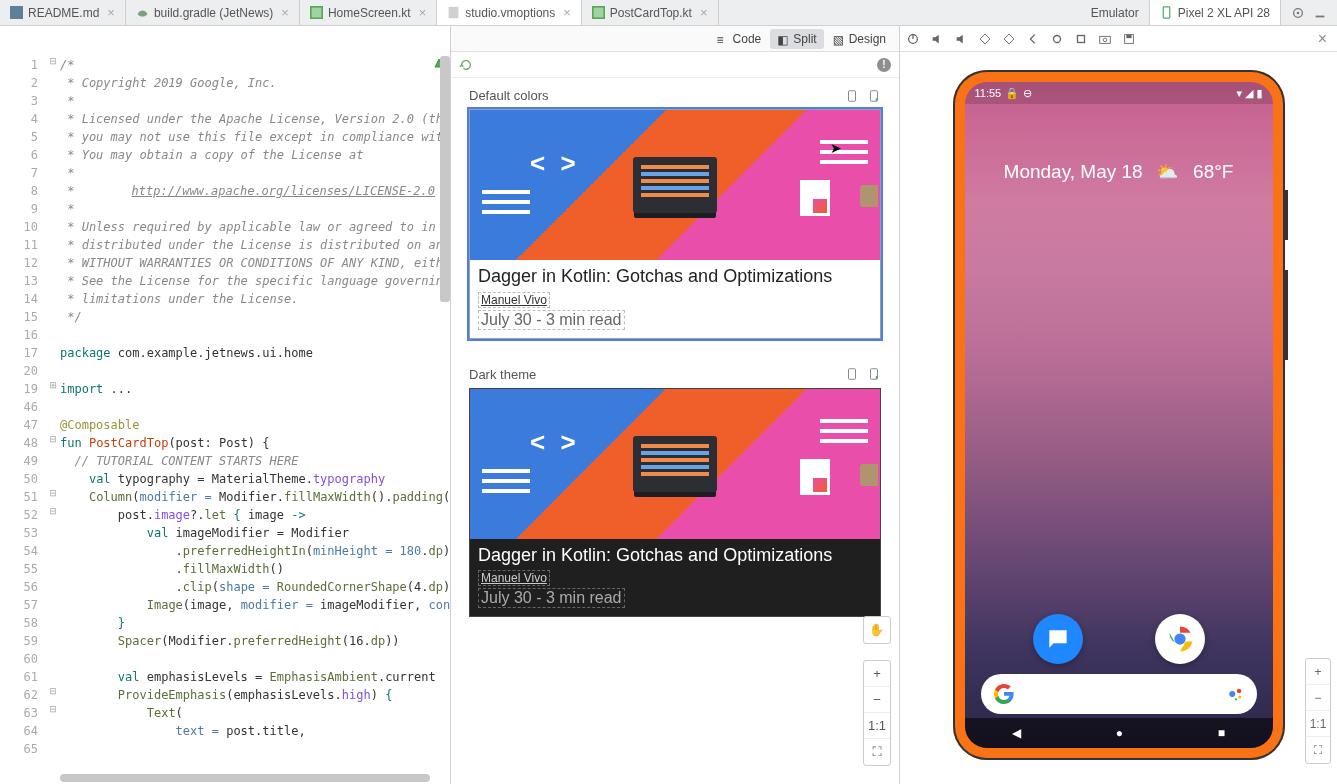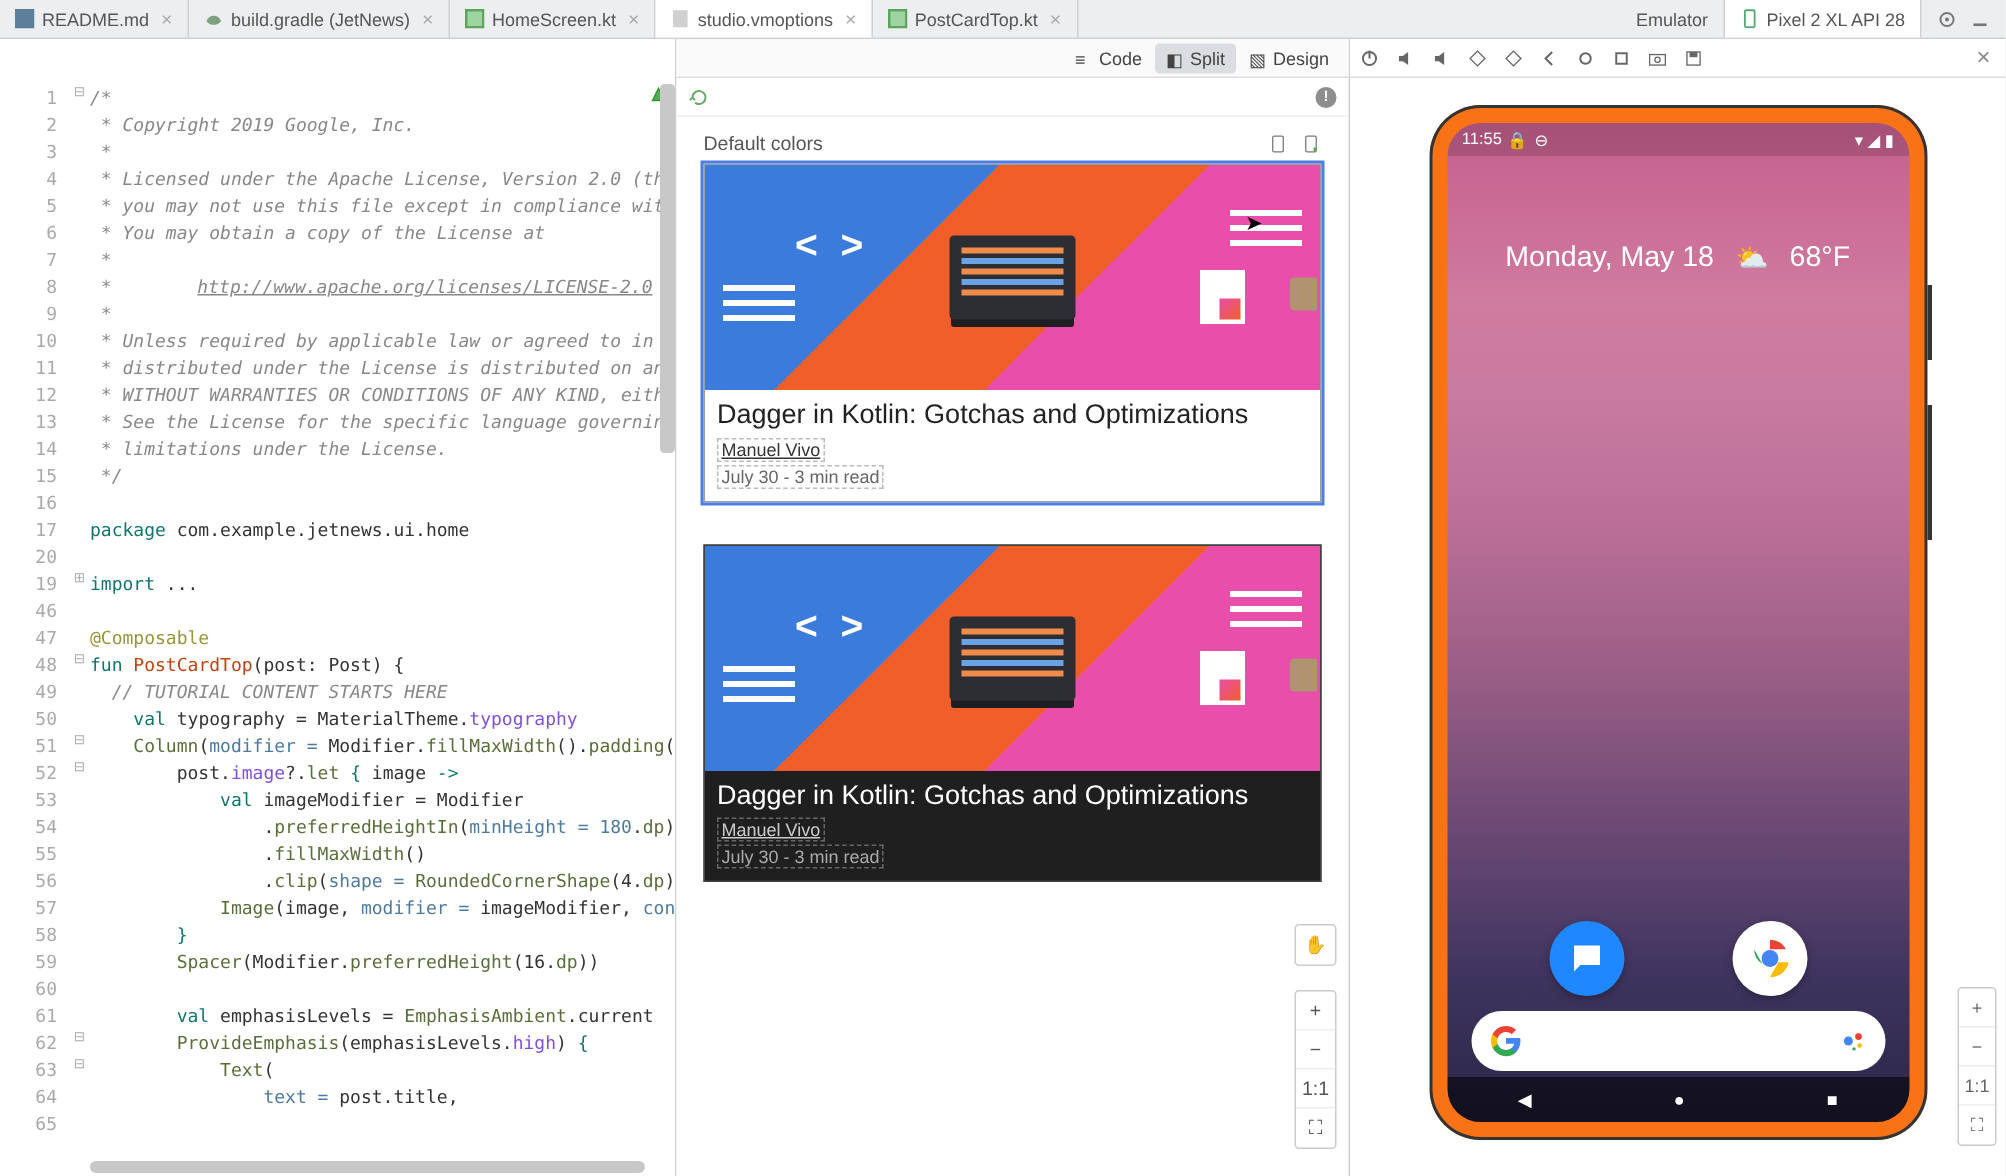--- a/index.html
+++ b/index.html
@@ -68,21 +68,21 @@
 .klogo { position:absolute; right:50px; top:70px; width:30px; height:36px; background:#fff; }
 .klogo::after{content:"";position:absolute;right:3px;bottom:3px;width:14px;height:14px;background:linear-gradient(135deg,#e94eaa,#f05f2a);}
 .bars-l{position:absolute;left:12px;top:80px;width:48px;height:4px;background:#fff;box-shadow:0 10px 0 #fff,0 20px 0 #fff;}
 .bars-r{position:absolute;right:12px;top:30px;width:48px;height:4px;background:#fff;box-shadow:0 10px 0 #fff,0 20px 0 #fff;}
 .adr{position:absolute;right:2px;top:50%;width:18px;height:22px;background:#8bc34a;opacity:.6;border-radius:3px 0 0 3px;}
 .card-body { padding:6px 8px 8px; }
 .card-title { font-size:18px; font-weight:500; line-height:1.2; color:#222;}
 .card.dark .card-title{color:#fff;}
 .card-auth { font-size:12px; margin-top:4px; border:1px dashed #bbb; display:inline-block; padding:0 2px;text-decoration:underline;}
 .card.dark .card-auth{border-color:#666; color:#ccc;}
-.card-meta { font-size:12px; color:#666; border:1px dashed #bbb; display:inline-block; padding:0 2px; margin-top:2px;}
+.card-meta { font-size:16px; color:#666; border:1px dashed #bbb; display:inline-block; padding:0 2px; margin-top:2px;}
 .card.dark .card-meta{color:#aaa;border-color:#666;}
 
 .zoomctl { position:absolute; right:8px; bottom:18px; width:28px; background:#fff; border:1px solid #ccc; border-radius:3px; display:flex; flex-direction:column; }
 .zoomctl .zb { height:26px; display:flex; align-items:center; justify-content:center; border-bottom:1px solid #eee; font-size:13px; color:#555; cursor:pointer; }
 .zoomctl .zb:last-child{border-bottom:none;}
 .handtool { position:absolute; right:8px; bottom:140px; width:28px; height:28px; border:1px solid #ccc; border-radius:3px; background:#fff; display:flex; align-items:center; justify-content:center; }
 
 
 .emu-toolbar { height:26px; display:flex; align-items:center; padding:0 6px; gap:10px; border-bottom:1px solid #ddd; }
 .emu-toolbar .ei { width:14px; height:14px; color:#666; }
@@ -336,20 +336,36 @@
               <div class="laptop"></div>
               <div class="klogo"></div>
               <div class="bars-l"></div>
               <div class="bars-r"></div>
               <div class="adr"></div>
             </div>
             <div class="card-body"><div class="card-title">Dagger in Kotlin: Gotchas and Optimizations</div><div class="card-auth">Manuel Vivo</div><br><div class="card-meta">July 30 - 3 min read</div></div>
           </div>
         </div>
         <div class="prev-section">
+          <div class="prev-hdr">
+            <span class="ttl">Dark theme</span>
+            <div class="acts">
+              <span class="ai">
+                <svg viewBox="0 0 16 16">
+                  <rect x="4" y="2" width="8" height="12" rx="1" fill="none" stroke="#7a7a7a"></rect>
+                </svg>
+              </span>
+              <span class="ai">
+                <svg viewBox="0 0 16 16">
+                  <rect x="4" y="2" width="8" height="12" rx="1" fill="none" stroke="#7a7a7a"></rect>
+                  <path d="M10 10l3 2-3 2z" fill="#5a5"></path>
+                </svg>
+              </span>
+            </div>
+          </div>
           <div class="card dark">
             <div class="card-img">
               <span class="chev">&lt; &gt;</span>
               <div class="laptop"></div>
               <div class="klogo"></div>
               <div class="bars-l"></div>
               <div class="bars-r"></div>
               <div class="adr"></div>
             </div>
             <div class="card-body"><div class="card-title">Dagger in Kotlin: Gotchas and Optimizations</div><div class="card-auth">Manuel Vivo</div><br><div class="card-meta">July 30 - 3 min read</div></div>

